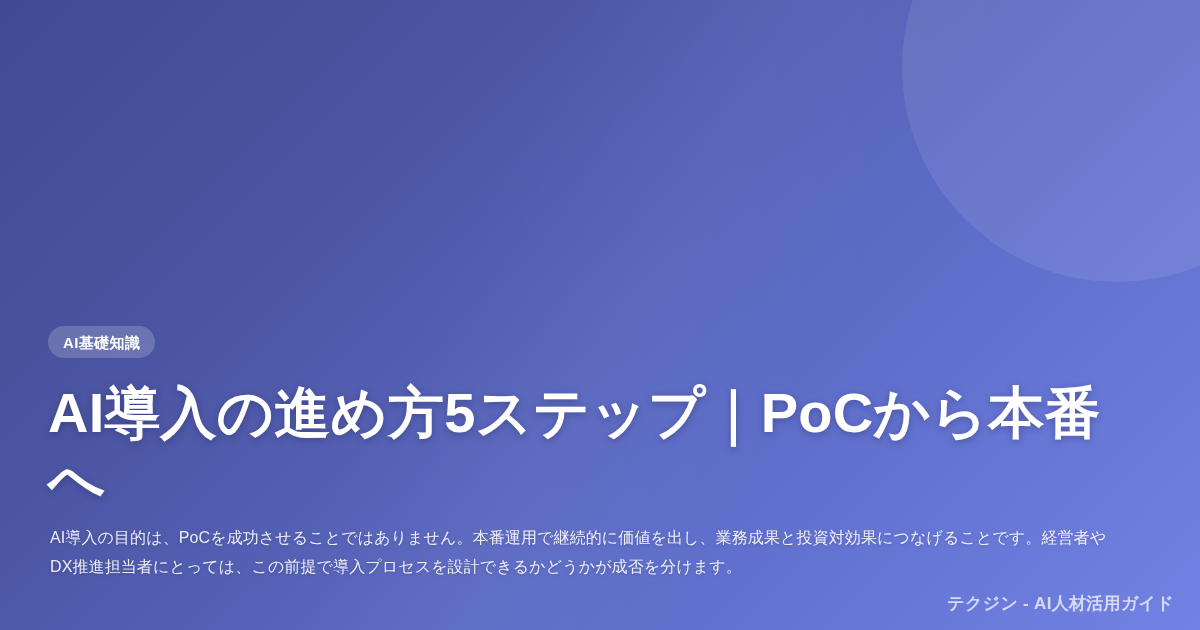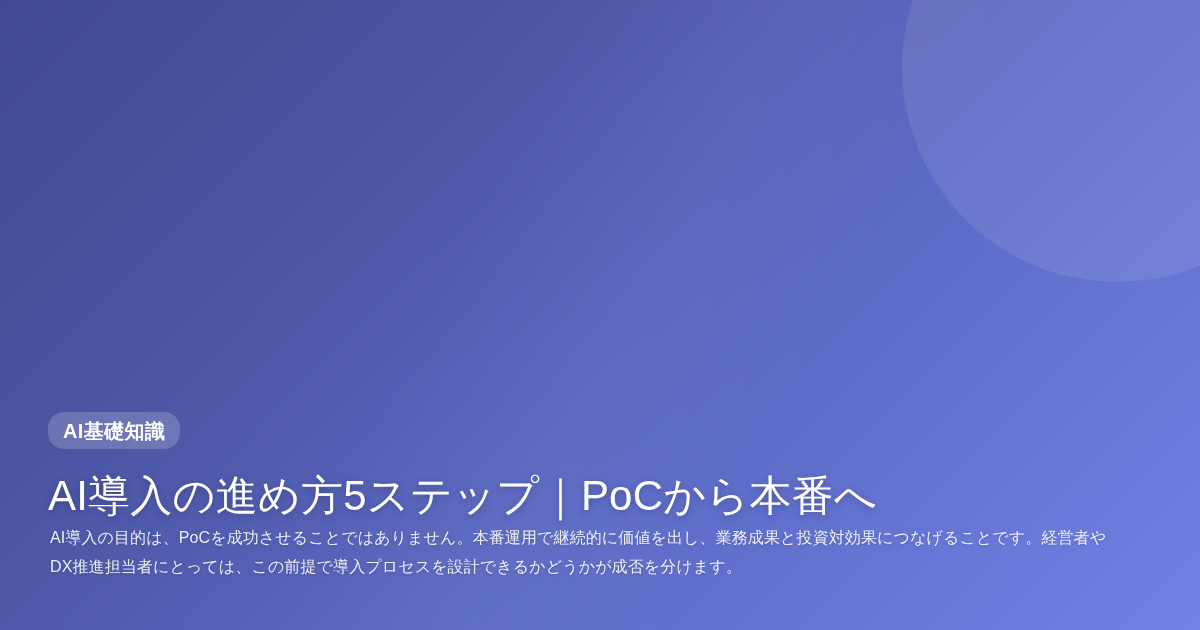--- a/index.html
+++ b/index.html
@@ -53,34 +53,34 @@
     position: absolute;
     left: 48px;
     bottom: 46px;
     width: 1078px;
   }
 
   .badge {
     display: inline-block;
     background: rgba(255, 255, 255, 0.185);
     color: #ffffff;
-    font-size: 20px;
+    font-size: 15px;
     font-weight: bold;
     letter-spacing: 0.4px;
     line-height: 1;
     padding: 9px 15px 8px 15px;
     border-radius: 16px;
     margin: 0 12px 22px 0;
   }
 
   .title {
-    margin: 0 0 4px 0;
+    margin: 0 0 12px 0;
     color: #ffffff;
-    font-size: 42px;
-    font-weight: normal;
+    font-size: 56px;
+    font-weight: bold;
     line-height: 1.18;
     letter-spacing: 0.2px;
     text-shadow: 0 2px 7px rgba(28, 32, 74, 0.34);
   }
 
   .description {
     margin: 2px;
     color: rgba(255, 255, 255, 0.90);
     font-size: 16px;
     font-weight: normal;
@@ -112,14 +112,15 @@
   <div class="deco-sheen"></div>
 
   <div class="content">
     <div class="badge">AI基礎知識</div>
 
     <h1 class="title">AI導入の進め方5ステップ｜PoCから本番へ</h1>
 
     <p class="description">AI導入の目的は、PoCを成功させることではありません。本番運用で継続的に価値を出し、業務成果と投資対効果につなげることです。経営者やDX推進担当者にとっては、この前提で導入プロセスを設計できるかどうかが成否を分けます。</p>
   </div>
 
+  <div class="site-credit">テクジン - AI人材活用ガイド</div>
 
 </div>
 
 </body></html>

